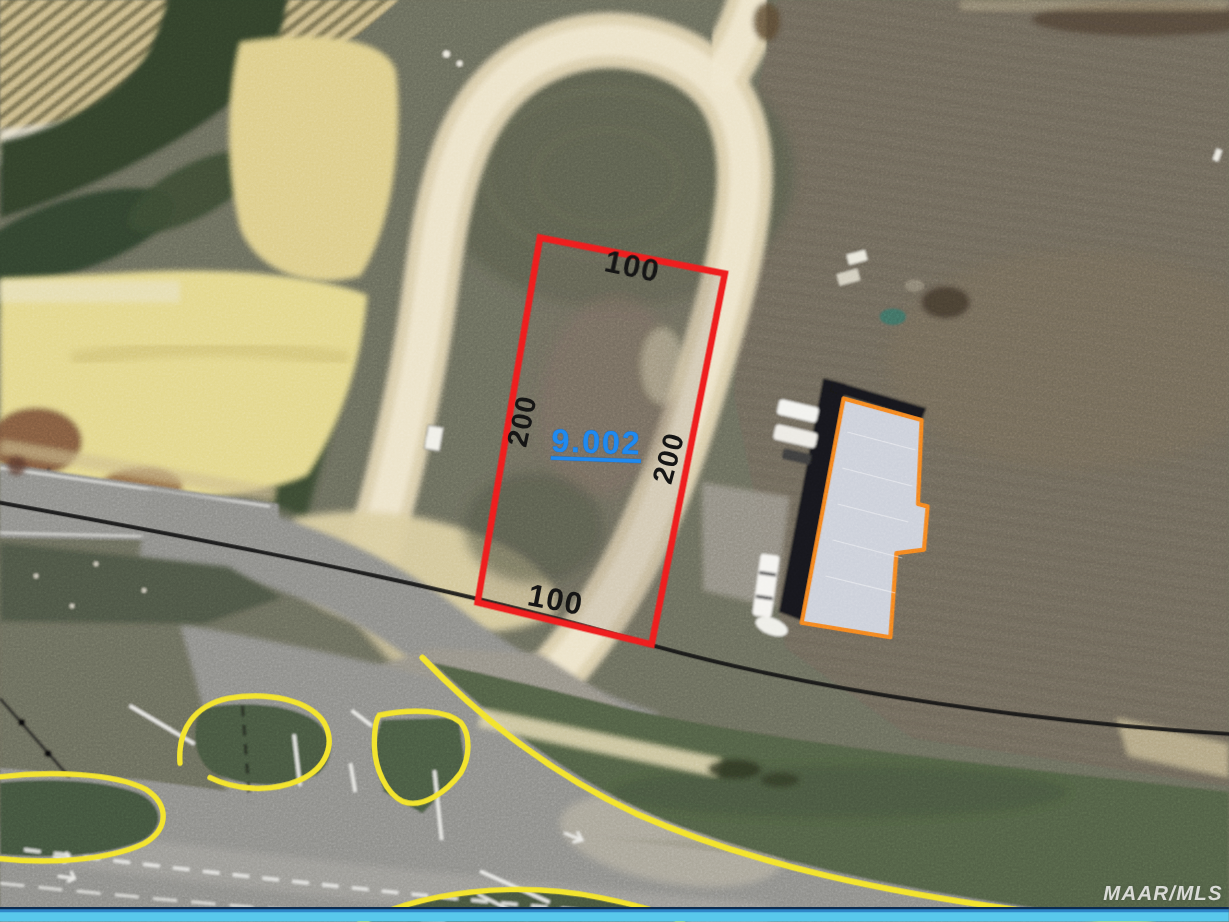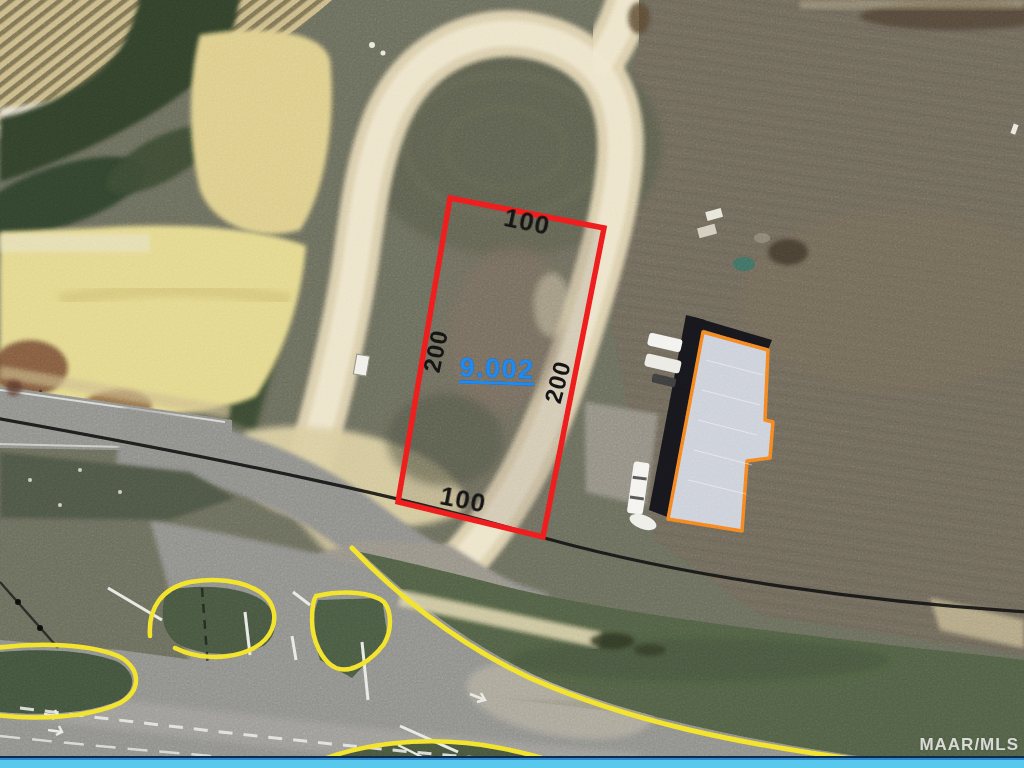--- a/index.html
+++ b/index.html
@@ -15,21 +15,21 @@
   }
   .dim-h{font-size:26px;}
   .dim-v{font-size:24px;}
   .parcel-id{
     font-size:27px;font-weight:800;color:#1f8af0;
     text-decoration:underline;text-decoration-thickness:3px;text-underline-offset:4px;
     text-shadow:0 0 1px #0c5ec2;letter-spacing:1.5px;
   }
   .watermark{
     position:absolute;right:5px;top:735px;font-size:17px;font-weight:bold;
-    color:rgba(233,233,231,0.9);letter-spacing:1px;text-shadow:0 0 2px rgba(60,70,60,.5);
+    color:rgba(233,233,231,0.9);letter-spacing:1px;text-shadow:0 0 2px rgba(60,70,60,.5);font-style:italic;
   }
   .window-bar{
     position:absolute;left:0;bottom:0;width:100%;height:12px;
     background:linear-gradient(#0d2c50 0 2px,#2f86c8 2px 4px,#58c8ec 4px 12px);
   }
 </style>
 </head>
 <body>
 
 <div class="stage">

